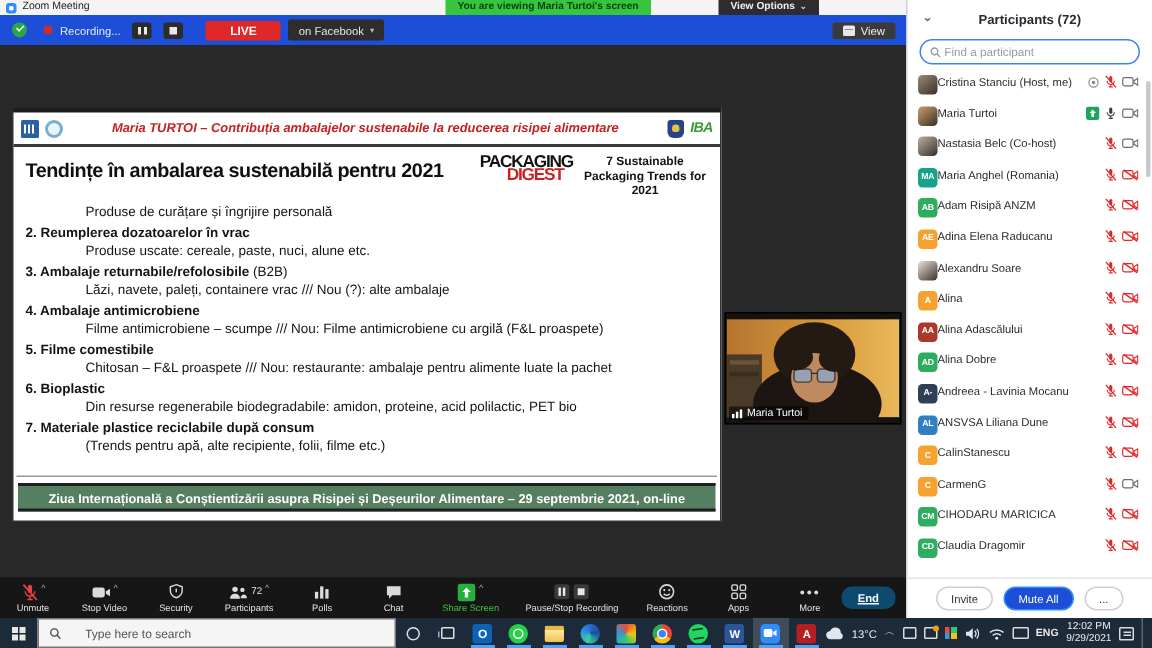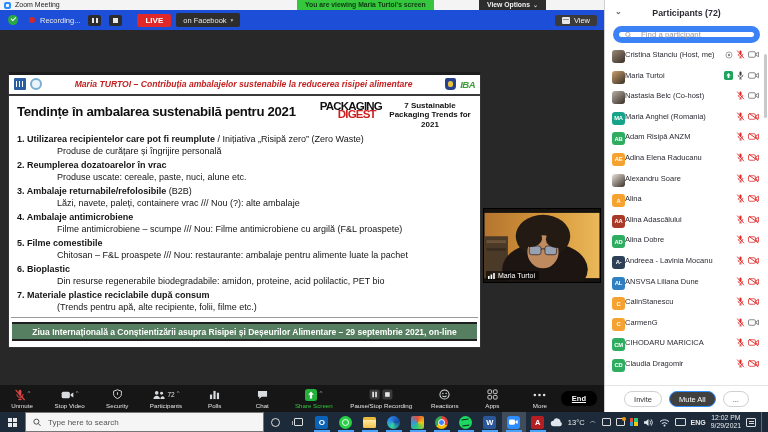--- a/index.html
+++ b/index.html
@@ -17,21 +17,21 @@
 
   
   .controlbar{position:absolute;left:0;top:10px;width:604px;height:20px;background:#1d4ed8;display:flex;align-items:center;padding-left:8px;gap:5px;z-index:4;}
   .shield-ok{width:10px;height:10px;border-radius:50% 50% 50% 50%/45% 45% 55% 55%;background:#2aa845;position:relative;}
   .shield-ok::after{content:"";position:absolute;left:2.6px;top:2.2px;width:3.6px;height:2px;border-left:1.4px solid #fff;border-bottom:1.4px solid #fff;transform:rotate(-45deg);}
   .rec-dot{width:6px;height:6px;border-radius:50%;background:#d02a2a;margin-left:6px;}
   .rec-label{color:#e8e8e8;font-size:7.5px;}
   .rec-btn{width:13px;height:11px;background:#2c2c2c;border-radius:2px;display:flex;align-items:center;justify-content:center;gap:1.5px;margin-left:3px;cursor:pointer;}
   .rec-btn .bar{width:2px;height:5px;background:#e8e8e8;}
   .rec-btn .sq{width:5px;height:5px;background:#e8e8e8;}
-  .live-badge{margin-left:10px;background:#e02828;color:#fff;font-weight:bold;font-size:8px;padding:2px 8px;border-radius:2px;}
+  .live-badge{margin-left:10px;background:#e02828;color:#fff;font-weight:bold;font-size:8px;padding:2px 16px;border-radius:2px;}
   .fb-chip{background:#2d2d2d;color:#e8e8e8;font-size:7.5px;padding:2.5px 7px;border-radius:2px;display:flex;align-items:center;gap:4px;cursor:pointer;}
   .fb-chip .caret{font-size:5.5px;color:#bbb;}
   .spacer{flex:1;}
   .view-btn{background:#3a3a3a;color:#f0f0f0;font-size:7.5px;padding:1px 7px;border-radius:2px;margin-right:7px;display:flex;align-items:center;gap:4px;cursor:pointer;}
   .view-btn .grid{width:8px;height:7px;background:linear-gradient(#e8e8e8,#e8e8e8);border-radius:1px;position:relative;}
   .view-btn .grid::after{content:"";position:absolute;inset:1px;background:#3a3a3a;clip-path:polygon(0 40%,100% 40%,100% 48%,0 48%);}
 
   
   .share-area{position:absolute;left:0;top:30px;width:604px;height:355px;background:#282828;}
 
@@ -65,46 +65,46 @@
 
   
   .toolbar{position:absolute;left:0;top:385px;width:604px;height:27px;background:#161616;display:flex;align-items:center;padding:0 7px;z-index:6;}
   #toolbar-items{display:flex;flex:1;justify-content:space-between;max-width:548px;align-items:center;}
   .tb-item{display:flex;flex-direction:column;align-items:center;gap:1px;cursor:pointer;min-width:30px;}
   .tb-icon-row{height:13px;display:flex;align-items:center;gap:2px;}
   .tb-label{font-size:6.2px;color:#e2e2e2;white-space:nowrap;}
   .tb-item.green .tb-label{color:#35c63d;}
   .tb-caret{color:#a8a8a8;font-size:6px;line-height:6px;transform:translateY(-2px);}
   .tb-badge{color:#e2e2e2;font-size:6.5px;}
-  .end-btn{margin-left:auto;background:#000000;color:#fff;border:none;border-radius:7px;font-size:7.5px;font-weight:bold;padding:3px 11px;cursor:pointer;text-decoration:underline;}
+  .end-btn{margin-left:auto;background:#0c4a6e;color:#fff;border:none;border-radius:7px;font-size:7.5px;font-weight:bold;padding:3px 11px;cursor:pointer;text-decoration:underline;}
 
   
   .panel{position:absolute;left:604px;top:0;width:164px;height:412px;background:#fff;border-left:1px solid #cfcfcf;z-index:7;}
   .panel-header{height:26px;display:flex;align-items:center;justify-content:center;font-size:8.8px;font-weight:bold;color:#2a2a33;position:relative;}
   .panel-chevron{position:absolute;left:10px;top:7px;color:#666;font-size:8px;cursor:pointer;}
-  .search{margin:0 8px 13px;height:17px;border:6px solid #3b82f6;border-radius:9px;display:flex;align-items:center;padding:0 6px;gap:7px;background:#fff;}
+  .search{margin:0 8px 13px;height:17px;border:1px solid #3b82f6;border-radius:9px;display:flex;align-items:center;padding:0 6px;gap:0;background:#fff;}
   .search input{border:none;outline:none;background:transparent;font-size:7.8px;color:#333;width:100%;}
   .search input::placeholder{color:#9a9aa2;}
   #participant-list{position:absolute;left:0;top:50px;right:0;height:332px;overflow:hidden;}
   .p-row{height:20.6px;display:flex;align-items:flex-start;gap:0;padding:0 9px 0 7px;cursor:pointer;}
   .p-avatar{width:13px;height:13px;border-radius:3px;flex:0 0 auto;display:flex;align-items:center;justify-content:center;color:#fff;font-size:5.8px;font-weight:bold;letter-spacing:-0.2px;}
   .p-name{flex:1;font-size:7.5px;color:#2a2a33;white-space:nowrap;overflow:hidden;}
   .p-icons{display:flex;align-items:center;gap:3px;flex:0 0 auto;}
   .p-icons span{display:flex;align-items:center;}
   .p-scrollbar{position:absolute;right:1px;top:54px;width:3px;height:64px;border-radius:2px;background:#c9c9c9;}
   .panel-footer{position:absolute;left:0;bottom:0;width:100%;height:27px;border-top:1px solid #e4e4e4;display:flex;align-items:center;justify-content:center;gap:7px;background:#fff;}
   .pf-btn{background:#fff;border:1px solid #d0d0d0;border-radius:9px;font-size:7.5px;color:#333;padding:2.5px 9px;cursor:pointer;}
-  .pf-btn.blue{background:#404040;border-color:#2d8cff;color:#fff;}
+  .pf-btn.blue{background:#1d4ed8;border-color:#2d8cff;color:#fff;}
 
   
   .taskbar{position:absolute;left:0;top:412px;width:768px;height:20px;background:#1c2a3a;display:flex;align-items:center;z-index:8;}
   .tb-start{width:26px;height:20px;display:flex;align-items:center;justify-content:center;cursor:pointer;}
   .win-logo{width:9px;height:9px;display:grid;grid-template-columns:1fr 1fr;gap:1px;}
   .win-logo div{background:#e8e8e8;}
-  .tb-search{width:252px;height:20px;background:#f5f5f5;border:1px solid #777;display:flex;align-items:center;gap:5px;padding:0 7px;}
+  .tb-search{width:252px;height:20px;background:#f5f5f5;border:1px solid #777;display:flex;align-items:center;gap:14px;padding:0 7px;}
   .tb-search input{border:none;outline:none;background:transparent;font-size:8px;color:#333;width:100%;}
   .tb-search input::placeholder{color:#555;}
   .tb-cortana{width:24px;display:flex;justify-content:center;cursor:pointer;}
   .cortana-ring{width:9px;height:9px;border:1.5px solid #e0e0e0;border-radius:50%;}
   .tb-taskview{width:24px;display:flex;justify-content:center;cursor:pointer;}
   .taskview-ic{width:9px;height:8px;border:1px solid #e0e0e0;border-radius:1px;position:relative;}
   .taskview-ic::before{content:"";position:absolute;left:-2.5px;top:1.5px;width:2px;height:4px;border-left:1px solid #aab;}
   #taskbar-apps{display:flex;height:20px;}
   .tb-app{width:24px;height:20px;display:flex;align-items:center;justify-content:center;position:relative;cursor:pointer;}
   .tb-app.running::after{content:"";position:absolute;left:4px;right:4px;bottom:0;height:2px;background:#4aa3ff;}
@@ -190,21 +190,20 @@
       <div class="slide-titlerow">
         <div class="slide-title">Tendințe în ambalarea sustenabilă pentru 2021</div>
         <div class="pack-logo">
           <div class="pack-top">PACKAGING</div>
           <div class="pack-bottom">DIGEST</div>
         </div>
         <div class="trends">7 Sustainable Packaging Trends for 2021</div>
       </div>
       <div id="slide-items">
           <div class="s-item">
-            <div class="s-head"><b>1. Utilizarea recipientelor care pot fi reumplute</b><span> / Inițiativa „Risipă zero” (Zero Waste)</span></div>
             <div class="s-sub">Produse de curățare și îngrijire personală</div>
           </div>
           <div class="s-item">
             <div class="s-head"><b>2. Reumplerea dozatoarelor în vrac</b><span></span></div>
             <div class="s-sub">Produse uscate: cereale, paste, nuci, alune etc.</div>
           </div>
           <div class="s-item">
             <div class="s-head"><b>3. Ambalaje returnabile/refolosibile</b><span> (B2B)</span></div>
             <div class="s-sub">Lăzi, navete, paleți, containere vrac /// Nou (?): alte ambalaje</div>
           </div>

